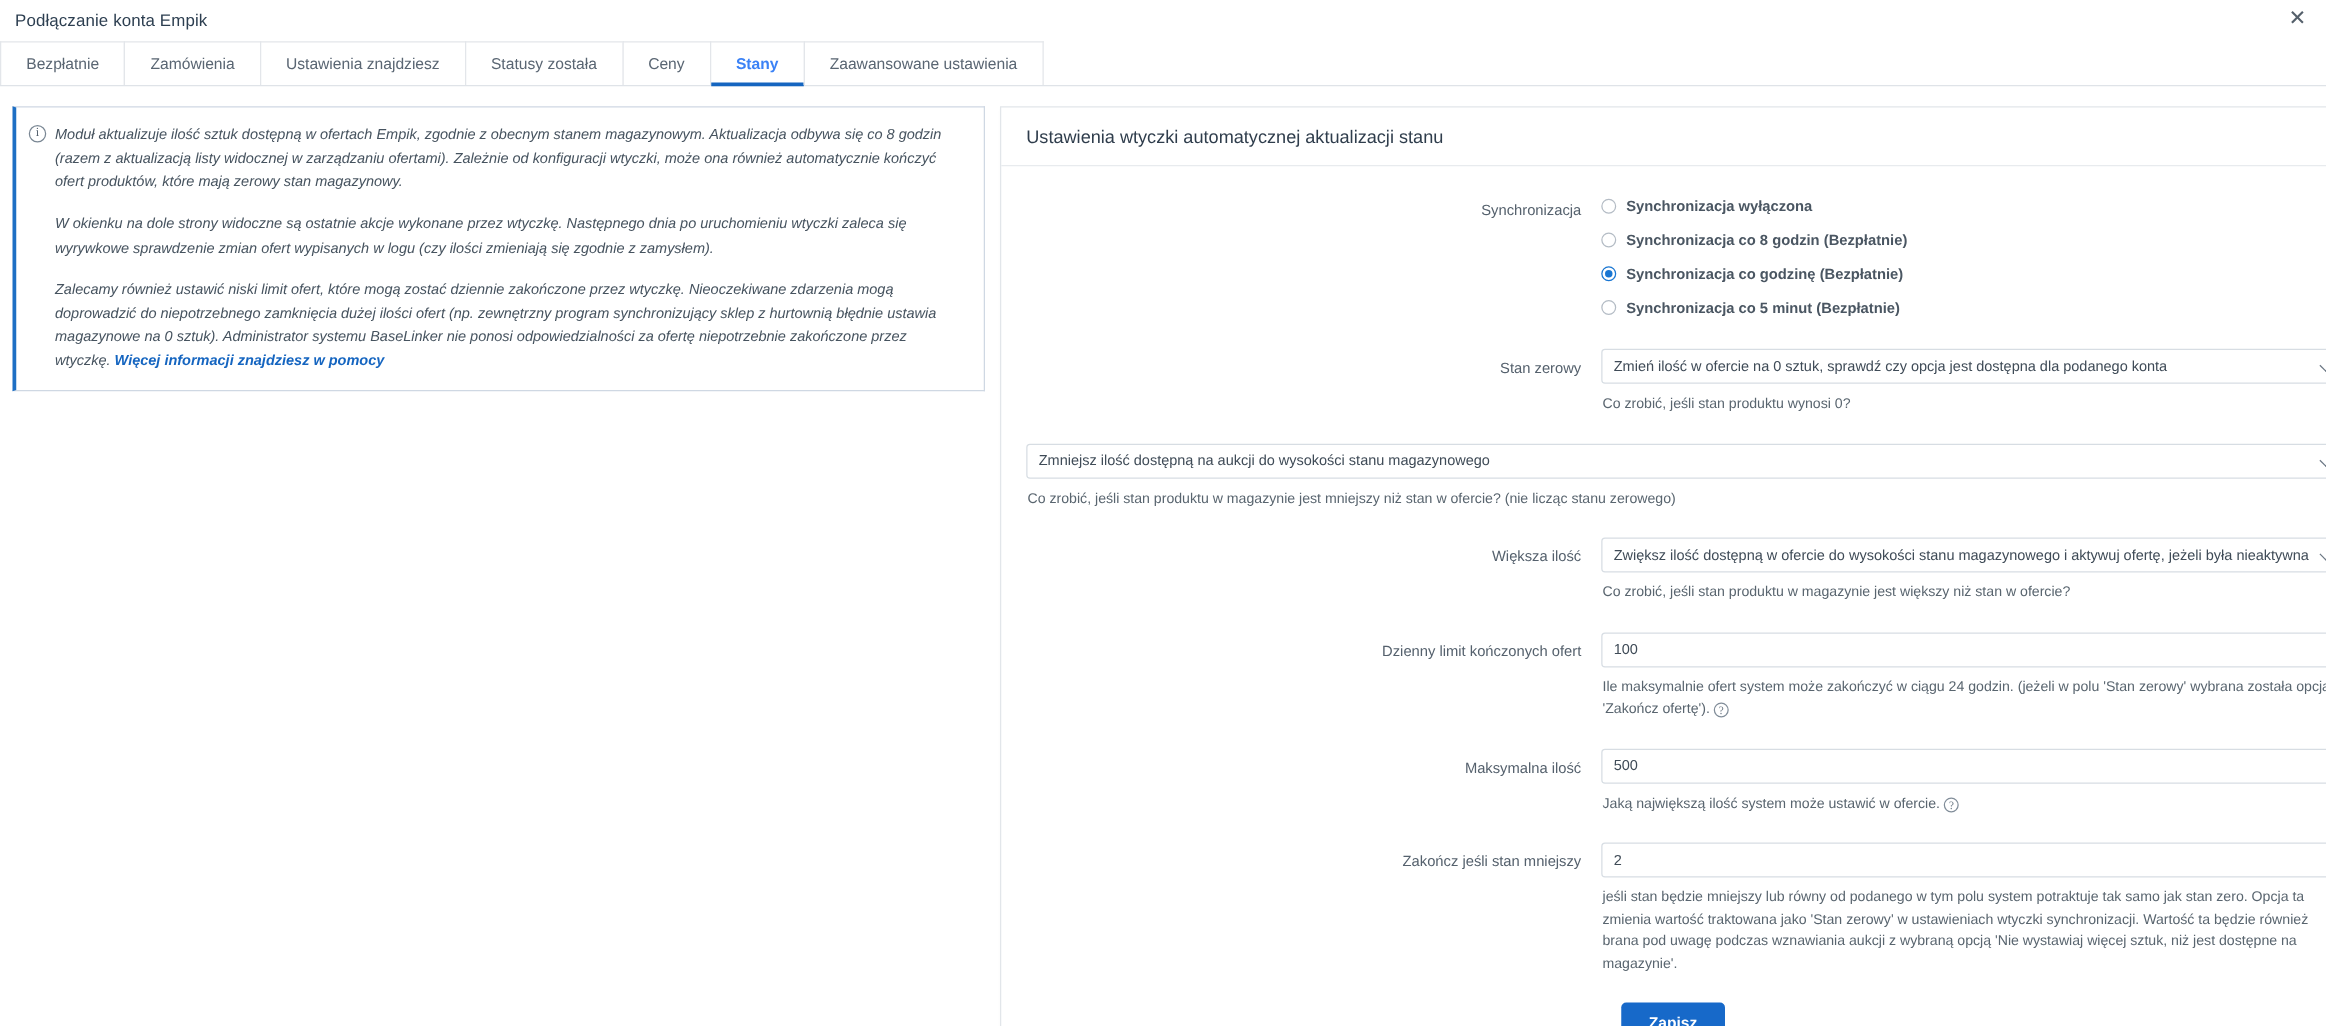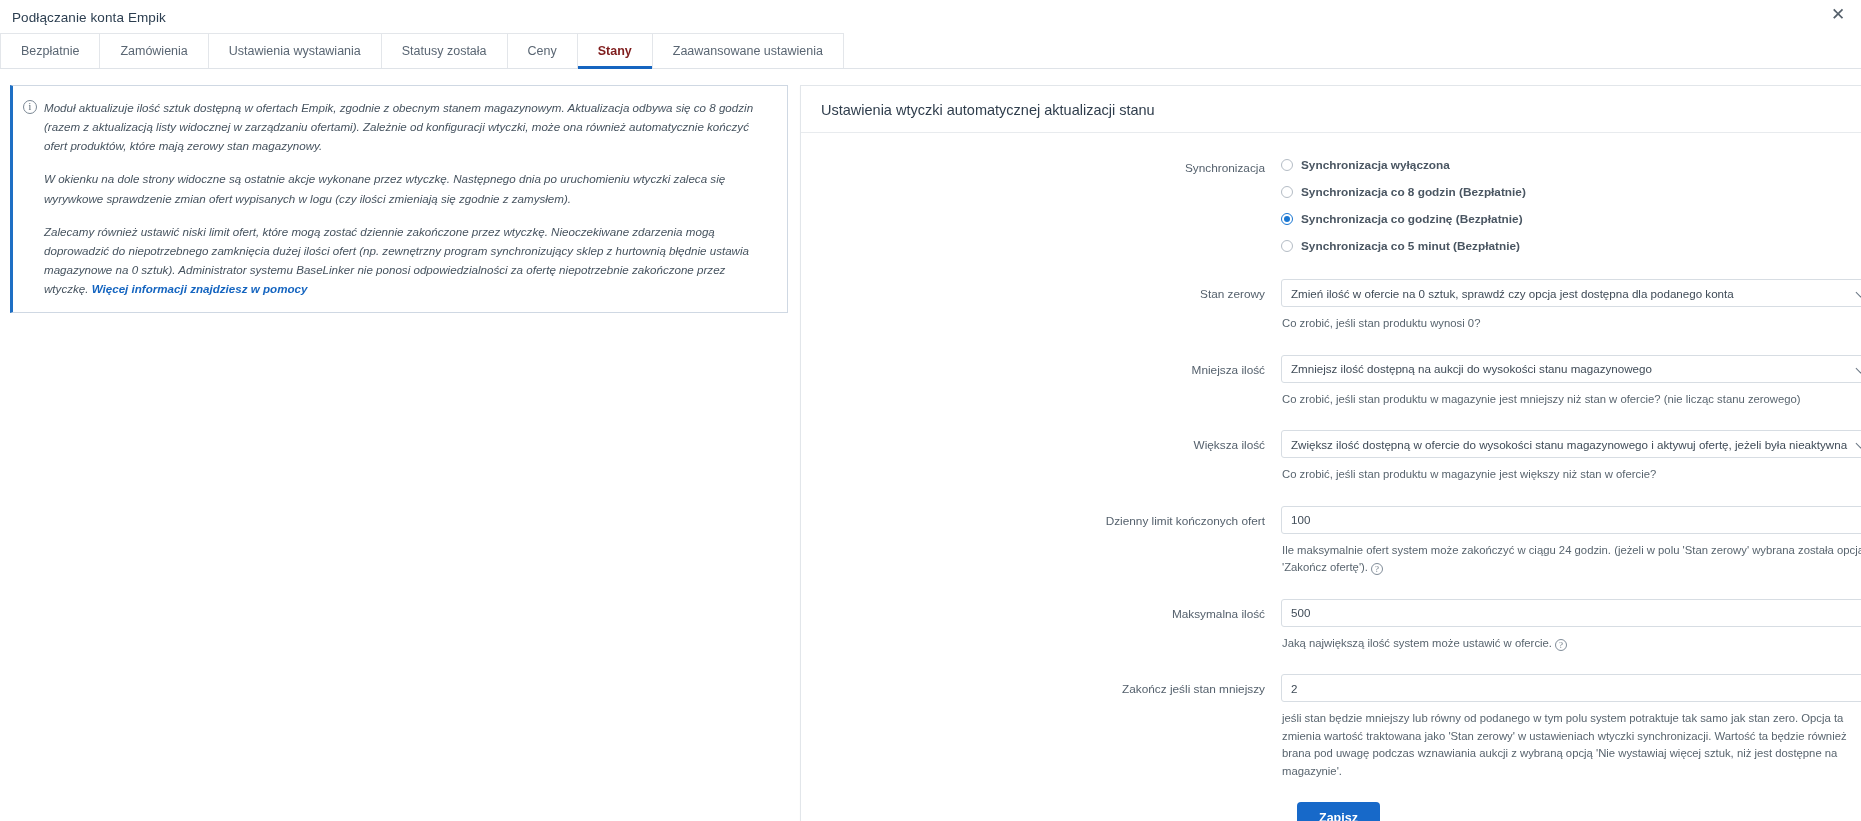--- a/index.html
+++ b/index.html
@@ -58,21 +58,21 @@
     border-top: 1px solid #e3e6ea;
     border-left: 1px solid #e3e6ea;
     background: #fff;
     cursor: pointer;
     white-space: nowrap;
     position: relative;
     margin-right: -1px;
   }
   .tab:first-child { border-left: 1px solid #e3e6ea; }
   .tab.active {
-    color: #7f1d1d;
+    color: #3b82f6;
     font-weight: 700;
   }
   .tab.active::after {
     content: "";
     position: absolute;
     left: 0; right: 0; bottom: -1px;
     height: 3px;
     background: #1565c0;
   }
   .tab-rest {
@@ -264,21 +264,21 @@
 <div class="page">
 
   <div class="header">
     <span class="header-title">Podłączanie konta Empik</span>
     <div class="close-btn">✕</div>
   </div>
 
   <div class="tabbar">
     <div class="tab">Bezpłatnie</div>
     <div class="tab">Zamówienia</div>
-    <div class="tab">Ustawienia wystawiania</div>
+    <div class="tab">Ustawienia znajdziesz</div>
     <div class="tab">Statusy została</div>
     <div class="tab">Ceny</div>
     <div class="tab active">Stany</div>
     <div class="tab">Zaawansowane ustawienia</div>
     <div class="tab-rest"></div>
   </div>
 
   <div class="body">
 
     <div class="infobox">
@@ -329,21 +329,20 @@
               <span>Zmień ilość w ofercie na 0 sztuk, sprawdź czy opcja jest dostępna dla podanego konta</span>
               <span class="chev"></span>
             </div>
             <div class="help">Co zrobić, jeśli stan produktu wynosi 0?</div>
           </div>
         </div>
 
         <div class="gap-22"></div>
 
         <div class="frow">
-          <div class="flabel">Mniejsza ilość</div>
           <div class="fcontrol">
             <div class="select">
               <span>Zmniejsz ilość dostępną na aukcji do wysokości stanu magazynowego</span>
               <span class="chev"></span>
             </div>
             <div class="help">Co zrobić, jeśli stan produktu w magazynie jest mniejszy niż stan w ofercie? (nie licząc stanu zerowego)</div>
           </div>
         </div>
 
         <div class="gap-22"></div>

